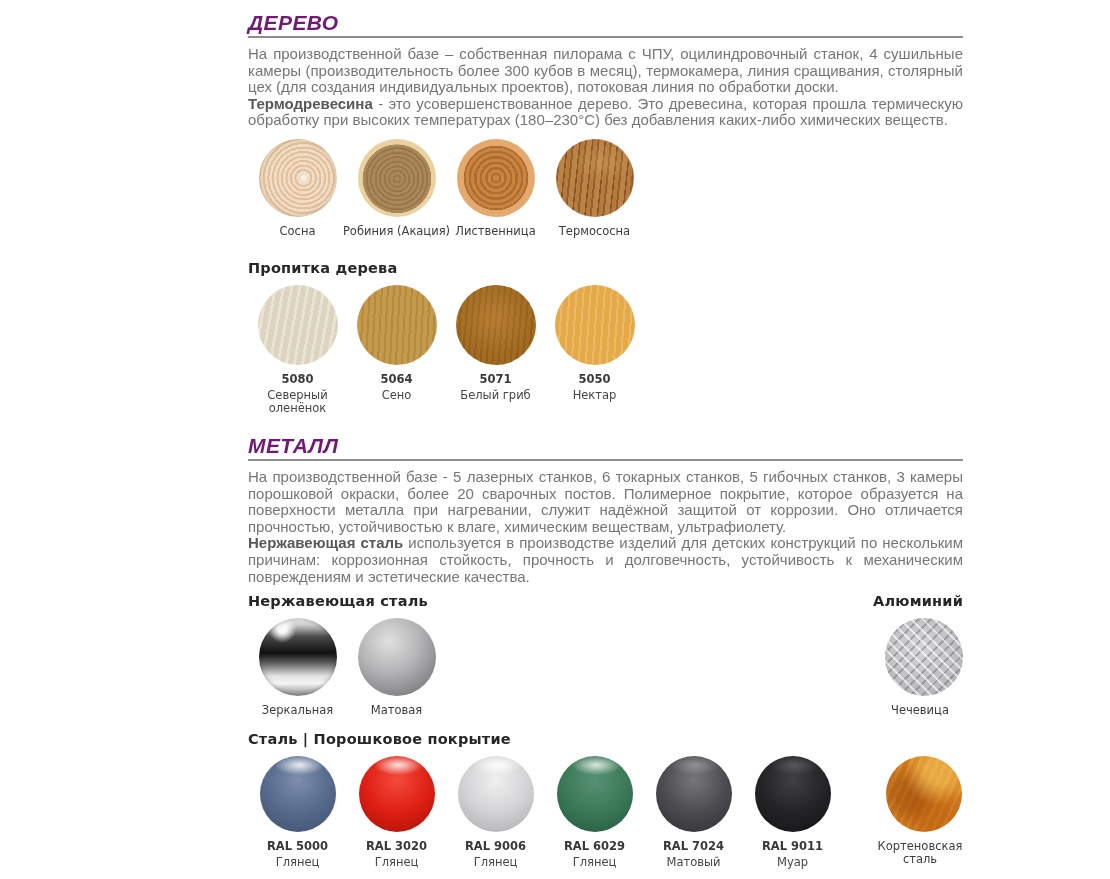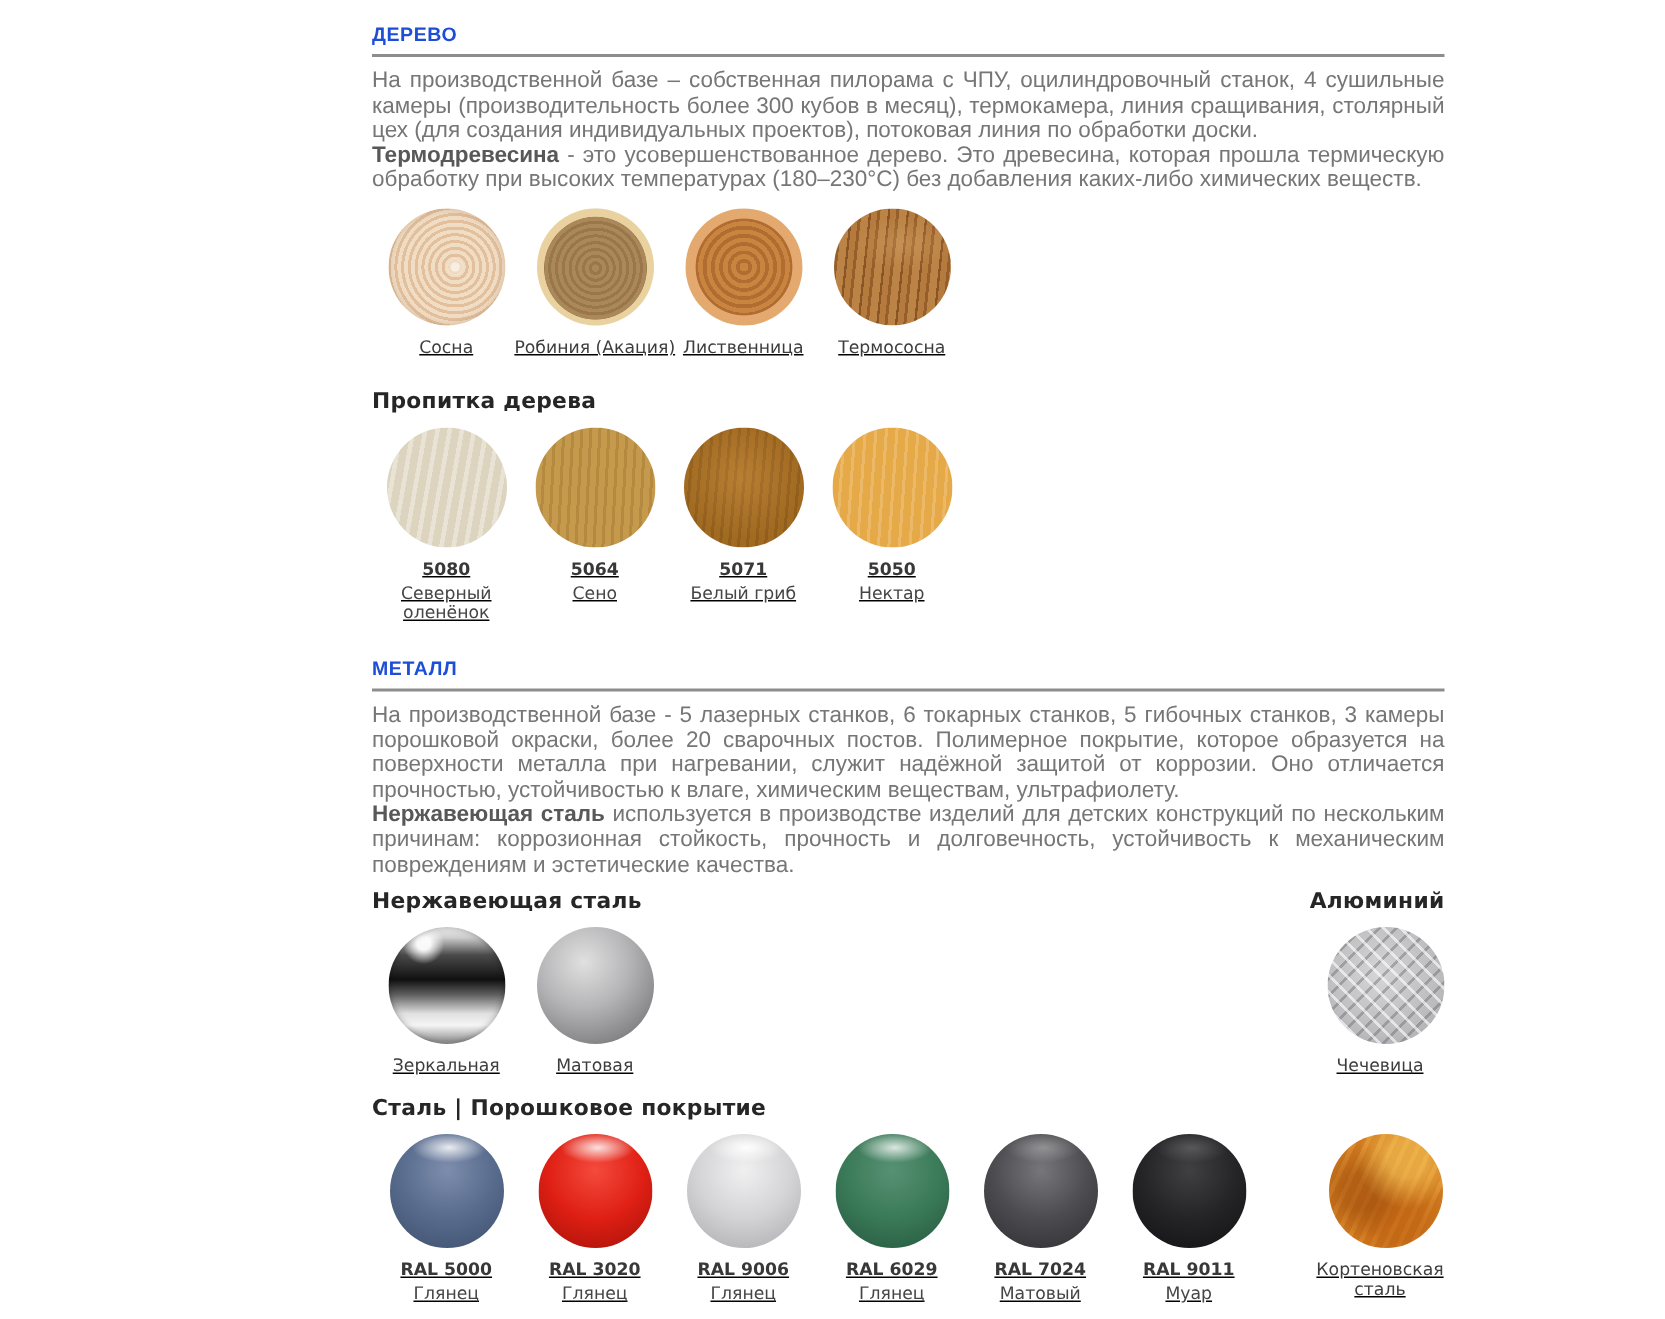--- a/index.html
+++ b/index.html
@@ -5,40 +5,41 @@
   html,body { margin:0; padding:0; }
   body {
     width:1110px; height:879px; overflow:hidden;
     background:#ffffff;
     font-family:"Liberation Sans", sans-serif;
     position:relative;
   }
   .content { position:absolute; left:248px; top:0; width:715px; }
 
   .section-title {
-    margin:14px 0 0; font-size:13px; font-weight:bold; color:#1d4ed8;
+    margin:14px 0 0; font-size:21px; font-weight:bold; color:#701a75;
     letter-spacing:.4px; line-height:18px;
     font-family:"Liberation Sans", sans-serif;
+    font-style:italic;
   }
   .section-title.metal { margin-top:22px; }
   .rule { height:0; border:0; border-top:2px solid #8d8d8d; margin:4px 0 0; }
 
   .para { margin:8px 0 0; font-size:15px; line-height:16.6px; color:#767676; text-align:justify; }
   .para.cont { margin-top:0; }
   .para b { color:#585858; }
 
   .sub-title {
     margin:10px 0 0; font-size:14.5px; color:#262626; letter-spacing:.2px;
     font-family:"DejaVu Sans","Liberation Sans",sans-serif; line-height:17px;
   }
   .finish-heads { display:flex; justify-content:space-between; margin-top:8px; }
   .finish-heads .sub-title { margin:0; }
 
   .row { display:flex; }
-  .cell { width:99px; display:flex; flex-direction:column; align-items:center; flex:none;text-decoration:underline; }
+  .cell { width:99px; display:flex; flex-direction:column; align-items:center; flex:none; }
   .cell-right { width:78px; margin-left:auto; }
   .lbl { margin-top:8px; font-size:11.5px; line-height:13px; color:#3d3d3d; text-align:center;
          font-family:"DejaVu Sans","Liberation Sans",sans-serif; }
   .lbl-code { font-weight:bold; color:#383838; }
   .lbl-name { margin-top:3px; color:#454545; }
   .wood-row .lbl { white-space:nowrap; }
   .cell-right .lbl { width:94px; margin-left:-8px; }
 
   .wood-row { margin-top:10px; }
   .stain-row { margin-top:8px; }

